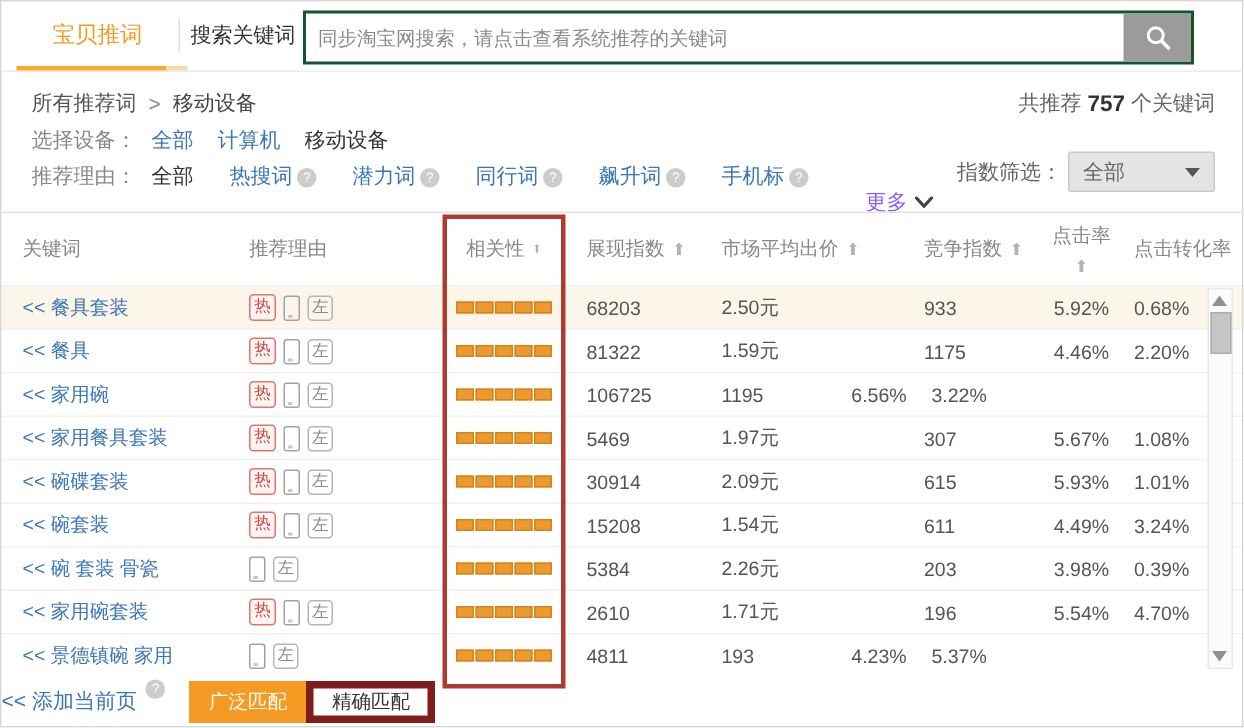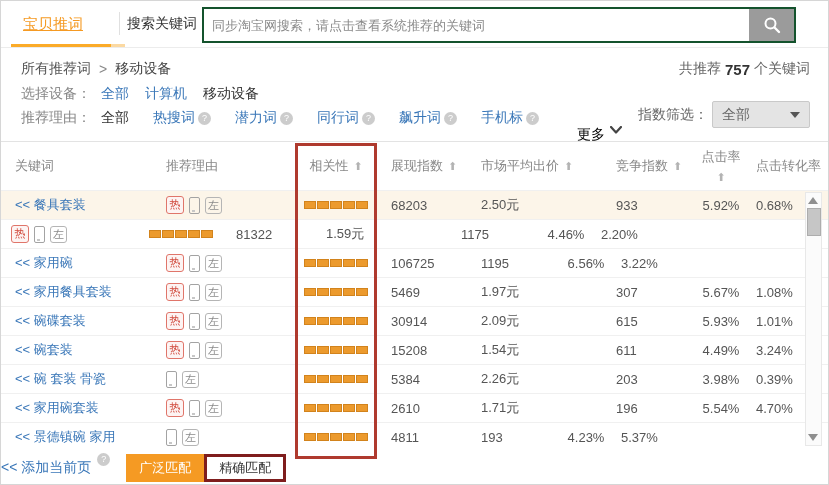--- a/index.html
+++ b/index.html
@@ -2,21 +2,21 @@
 <html><head>
 <meta charset="utf-8">
 <style>
   html,body{margin:0;padding:0;background:#f4f4f4;}
   body{width:829px;height:485px;position:relative;font-family:"Liberation Sans","DejaVu Sans",sans-serif;}
   .panel{position:absolute;left:0;top:0;width:827px;height:483px;border:1px solid #d6d6d6;background:#fff;overflow:hidden;}
 
   
   .tabbar{position:absolute;top:0;left:0;right:0;height:46px;background:#fff;border-bottom:1px solid #ececec;}
   .tab{position:absolute;top:0;height:45px;line-height:45px;text-align:center;cursor:pointer;white-space:nowrap;}
-  .tab.active{left:0;width:104px;color:#F59A23;font-size:15px;text-decoration:underline;}
+  .tab.active{left:12px;width:104px;color:#F59A23;font-size:15px;}
   .tab.inactive{left:120px;width:82px;color:#333;font-size:14px;}
   .tab-underline{position:absolute;left:10px;top:43px;width:100px;height:3px;background:#FBAB29;}
   .tab-underline::after{content:"";position:absolute;left:100px;top:0;width:14px;height:3px;background:#fbd9a2;}
   .tab-divider{position:absolute;left:118px;top:11px;width:1px;height:23px;background:#e0e0e0;}
   .search-box{position:absolute;left:201px;top:6px;width:590px;height:32px;border:2px solid #14532d;background:#fff;display:flex;}
   .search-box input{flex:1;border:none;outline:none;padding:0 8px;font-size:13px;color:#333;font-family:inherit;background:transparent;}
   .search-box input::placeholder{color:#8a8a8a;}
   .search-btn{width:45px;height:100%;background:#9b9b9b;border:none;display:flex;align-items:center;justify-content:center;cursor:pointer;padding:0;}
 
   
@@ -26,37 +26,37 @@
   .bc-cur{color:#444;}
   .summary{position:absolute;top:55px;right:18px;height:26px;display:flex;align-items:center;font-size:14px;color:#666;}
   .summary b{color:#333;font-size:15px;margin:16px 4px;}
   .row-dev{top:80px;}
   .row-rsn{top:104px;}
   .flabel{color:#888;width:80px;flex:0 0 80px;}
   .filter-opt{color:#3A77B8;cursor:pointer;margin-right:16px;white-space:nowrap;}
   .row-rsn .filter-opt{margin-right:24px;}
   .filter-opt.selected{color:#333;}
   .help-icon{display:inline-block;width:13px;height:13px;line-height:13px;border-radius:50%;background:#ccc;color:#fff;font-size:9px;text-align:center;margin-left:3px;vertical-align:1px;cursor:pointer;}
-  .more{color:#000000;display:inline-flex;gap:5px;margin-left:14px;cursor:pointer;margin-top:33px;}
+  .more{color:#8b5cf6;display:inline-flex;align-items:center;gap:5px;margin-left:14px;cursor:pointer;margin-top:33px;}
   .index-filter{position:absolute;top:100px;right:18px;display:flex;align-items:center;font-size:14px;color:#666;}
   .dropdown{width:78px;height:25px;background:#e4e4e4;border:1px solid #c9c9c9;border-radius:2px;display:flex;align-items:center;justify-content:space-between;padding:0 9px;color:#666;margin-left:4px;cursor:pointer;font-size:14px;}
   .caret{width:0;height:0;border-left:5px solid transparent;border-right:5px solid transparent;border-top:6px solid #555;}
 
   
   .table{position:absolute;top:140px;left:0;right:0;height:310px;border-top:1px solid #e3e3e3;border-bottom:1px solid #e3e3e3;background:#fff;}
   .thead{display:flex;height:49px;align-items:center;color:#888;font-size:13px;border-bottom:1px solid #f0f0f0;box-sizing:border-box;}
   .th{display:flex;align-items:center;gap:5px;white-space:nowrap;box-sizing:border-box;}
   .sort-arrow{color:#b3b3b3;font-size:11px;cursor:pointer;}
   .tbody{height:260px;overflow:hidden;}
   .tr{display:flex;height:29px;align-items:center;border-bottom:1px solid #f0f0f0;font-size:13px;color:#555;background:#fff;box-sizing:border-box;}
   .tr.hl{background:#FCF5E9;}
   .td{box-sizing:border-box;display:flex;align-items:center;white-space:nowrap;}
   .c0{width:155px;padding-left:14px;}
   .c1{width:140px;padding-left:10px;gap:5px;}
-  .c2{width:80px;justify-content:center;}
+  .c2{width:80px;justify-content:center;font-family:Liberation Mono, monospace;}
   .c3{width:90px;padding-left:15px;}
   .c4{width:135px;padding-left:15px;}
   .c5{width:80px;padding-left:15px;}
   .c6{width:70px;padding-left:10px;flex-direction:column;}
   .c7{width:76px;padding-left:5px;}
   .kw{color:#3A77B8;cursor:pointer;text-align:center;}
   .badge-hot{min-width:14px;height:16px;line-height:15px;padding:0 1px;border:1px solid #e0756a;border-radius:3px;color:#d0493c;background:#fdf4f3;font-size:11px;text-align:center;}
   .phone-icon{width:9px;height:15px;border:1px solid #a3a3a3;border-radius:2px;position:relative;}
   .phone-icon::after{content:"";position:absolute;bottom:1px;left:2px;width:3px;height:2px;background:#c7c7c7;}
   .badge-left{width:15px;height:15px;line-height:14px;border:1px solid #b5b5b5;border-radius:3px;color:#8b8b8b;font-size:11px;text-align:center;}
@@ -72,21 +72,21 @@
   .sb-up{top:4px;border-bottom:7px solid #8f8f8f;}
   .sb-down{bottom:4px;border-top:7px solid #8f8f8f;}
   .sb-thumb{position:absolute;left:1px;top:15px;width:12px;height:26px;background:#c6c6c6;border:1px solid #adadad;cursor:pointer;}
 
   
   .footer{position:absolute;left:0;right:0;top:450px;height:33px;background:#fff;display:flex;align-items:center;}
   .add-page{color:#3A77B8;font-size:14px;cursor:pointer;white-space:nowrap;}
   .footer .help-icon{margin-left:6px;margin-bottom:16px;}
   .btn{height:28px;font-size:13px;font-family:inherit;cursor:pointer;padding:0 12px;}
   .btn-broad{margin-left:16px;background:#F59A23;color:#fff;border:1px solid #F59A23;}
-  .btn-exact{background:#fff;border:3px solid #7f1d1d;color:#333;}
+  .btn-exact{background:#fff;border:5px solid #7f1d1d;color:#333;}
 </style>
 </head>
 <body>
 
 <div class="panel">
 
   <div class="tabbar">
     <div class="tab active">宝贝推词</div>
     <div class="tab-underline"></div>
     <div class="tab-divider"></div>
@@ -204,20 +204,23 @@
               <span class="rel-block"></span>
             </span>
           </div>
           <div class="td c3">68203</div>
           <div class="td c4">2.50元</div>
           <div class="td c5">933</div>
           <div class="td c6">5.92%</div>
           <div class="td c7">0.68%</div>
         </div>
         <div class="tr">
+          <div class="td c0">
+            <span class="kw">&lt;&lt; 餐具</span>
+          </div>
           <div class="td c1">
             <span class="badge-hot">热</span>
             <span class="phone-icon"></span>
             <span class="badge-left">左</span>
           </div>
           <div class="td c2">
             <span class="relevance">
               <span class="rel-block"></span>
               <span class="rel-block"></span>
               <span class="rel-block"></span>

